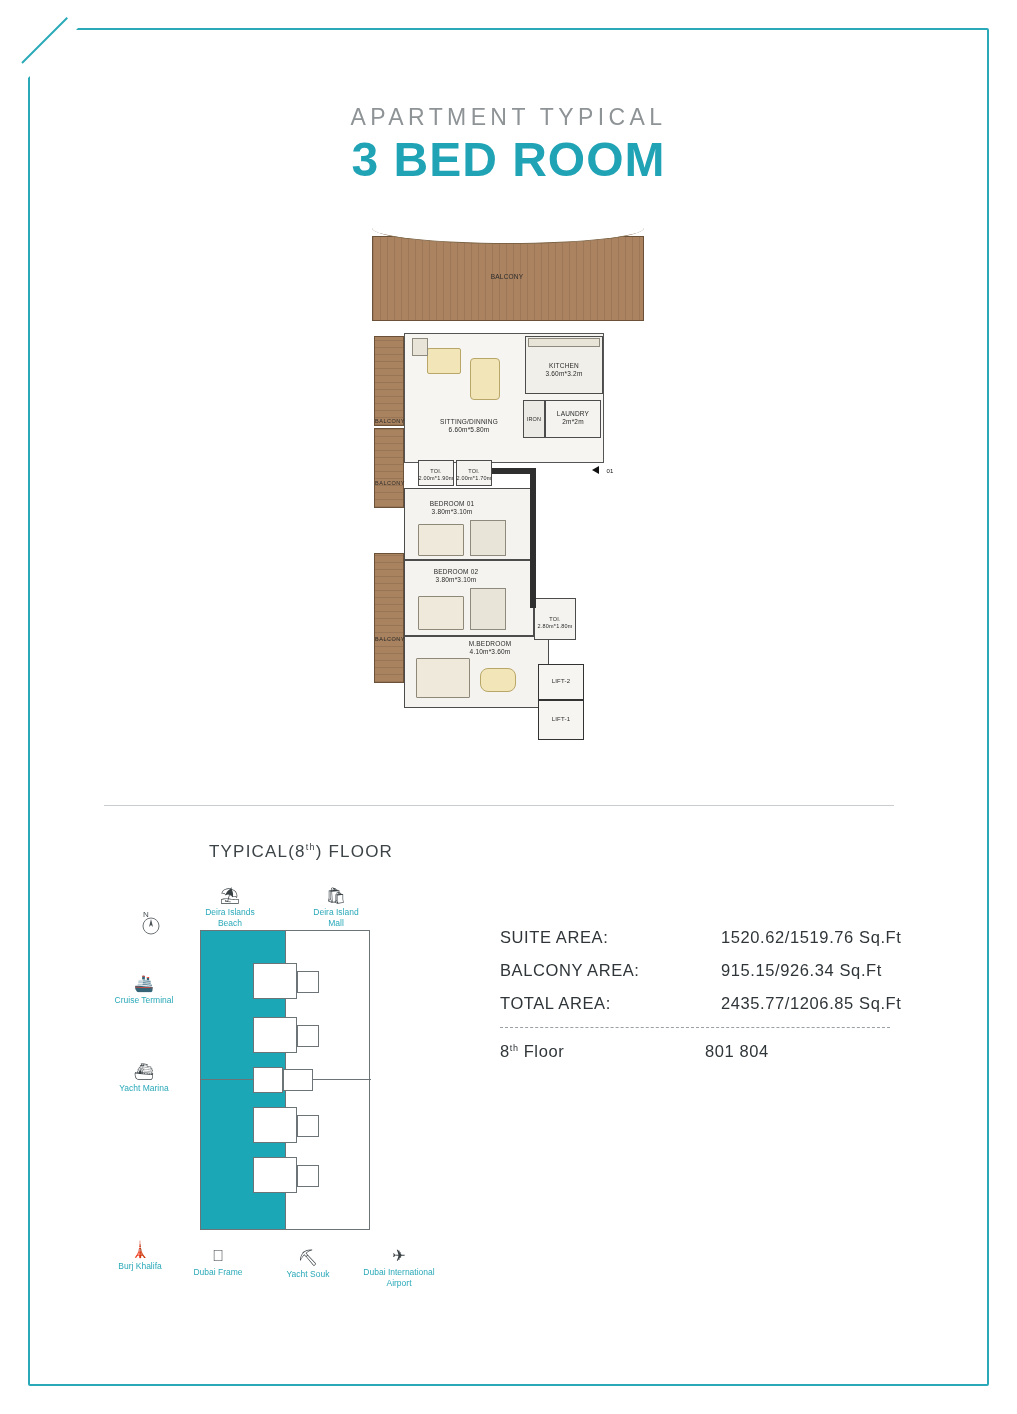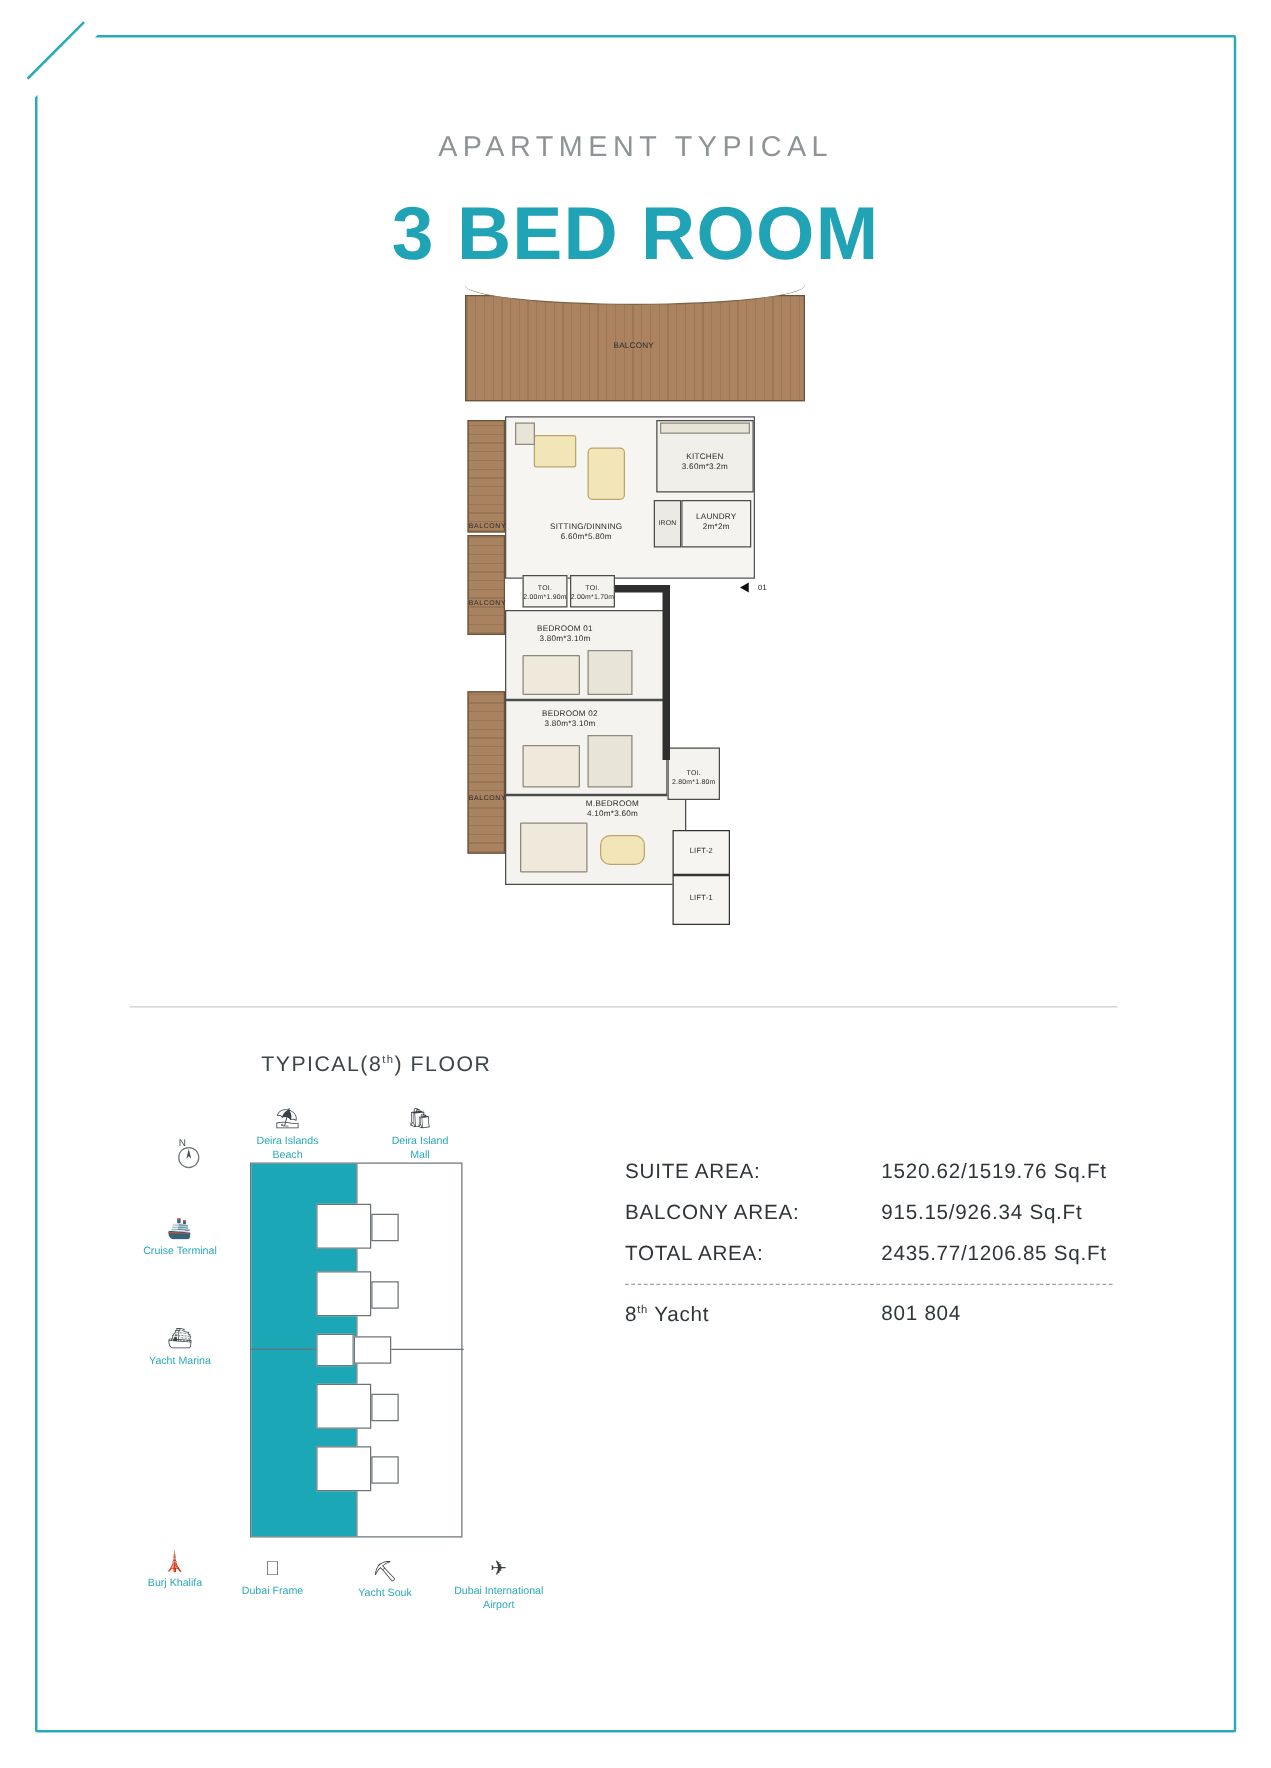--- a/index.html
+++ b/index.html
@@ -39,22 +39,22 @@
     width: 1017px;
     text-align: center;
   }
   .kicker {
     font-size: 23px;
     letter-spacing: 4.4px;
     color: #8e9396;
     font-weight: 400;
   }
   .title {
-    margin-top: 21px;
-    font-size: 60px;
+    margin-top: 1px;
+    font-size: 48px;
     letter-spacing: 1px;
     color: #1fa3b5;
     font-weight: 700;
   }
   
   .plan-wrap {
     position: absolute;
     left: 352px; top: 228px;
     width: 310px; height: 525px;
   }
@@ -195,20 +195,21 @@
     position: absolute;
     left: 500px; top: 928px;
     width: 420px;
   }
   .area-row {
     display: flex;
     margin-bottom: 14px;
     font-size: 16.5px;
     color: #2f3538;
     letter-spacing: .6px;
+    gap: 16px;
   }
   .area-label { width: 205px; }
   .area-value { color: #2f3538; }
   .dashed {
     margin: 10px 0 14px 0;
     border-top: 1px dashed #9aa1a4;
     width: 390px;
   }
   .floor-row {
     display: flex;
@@ -380,19 +381,19 @@
     </div>
 
     <div class="area-row">
       <div class="area-label">TOTAL AREA:</div>
       <div class="area-value">2435.77/1206.85 Sq.Ft</div>
     </div>
 
     <div class="dashed"></div>
 
     <div class="floor-row">
-      <div class="fl-label"><span>8</span><sup>th</sup><span> Yacht</span></div>
+      <div class="fl-label"><span>8</span><sup>th</sup><span> Floor</span></div>
       <div>801  804</div>
     </div>
 
   </div>
 
 </div>
 
 </body></html>

